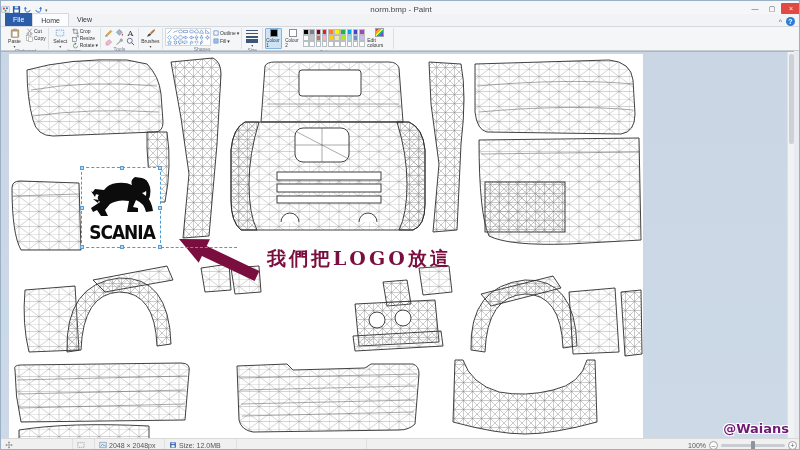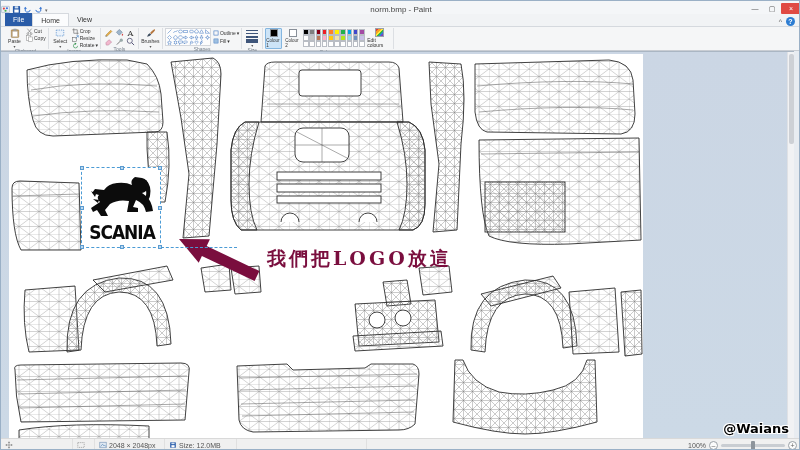--- a/index.html
+++ b/index.html
@@ -65,21 +65,21 @@
   .arrow{position:absolute;left:166px;top:182px;}
 
   
   .status{position:absolute;left:0;top:437px;width:800px;height:13px;background:#f0f0f0;border-top:1px solid #d9d9d9;display:flex;align-items:center;font-size:7px;color:#555;}
   .sec{display:flex;align-items:center;gap:2px;height:13px;padding:0 4px;border-right:1px solid #e0e0e0;}
   .zoomctl{margin-left:auto;display:flex;align-items:center;gap:3px;padding-right:4px;}
   .zbtn{width:9px;height:9px;border-radius:50%;border:1px solid #9aa0a6;color:#666;font-size:7px;line-height:7px;text-align:center;background:#fbfbfb;}
   .ztrack{width:64px;height:3px;background:#c9cdd2;border-radius:2px;position:relative;}
   .zthumb{position:absolute;left:30px;top:-3px;width:4px;height:9px;background:#8d949b;border-radius:1px;}
 
-  .watermark{position:absolute;right:10px;top:420px;font-size:13px;font-weight:bold;color:#000000;letter-spacing:0px;font-family:"DejaVu Sans",sans-serif;
+  .watermark{position:absolute;right:10px;top:420px;font-size:13px;font-weight:bold;color:#701a75;letter-spacing:0px;font-family:"DejaVu Sans",sans-serif;
     text-shadow:-1px -1px 0 #fff,1px -1px 0 #fff,-1px 1px 0 #fff,1px 1px 0 #fff;z-index:5;}
 </style>
 </head>
 <body>
 
 <div class="titlebar">
   <div class="qat">
     <svg class="ic" viewBox="0 0 10 10">
         <rect x="0.5" y="1.5" width="9" height="7" rx="1" fill="#e9eef3" stroke="#8fa3b8" stroke-width="0.6"></rect>
         <circle cx="3.2" cy="4" r="1.2" fill="#e23b3b"></circle>

